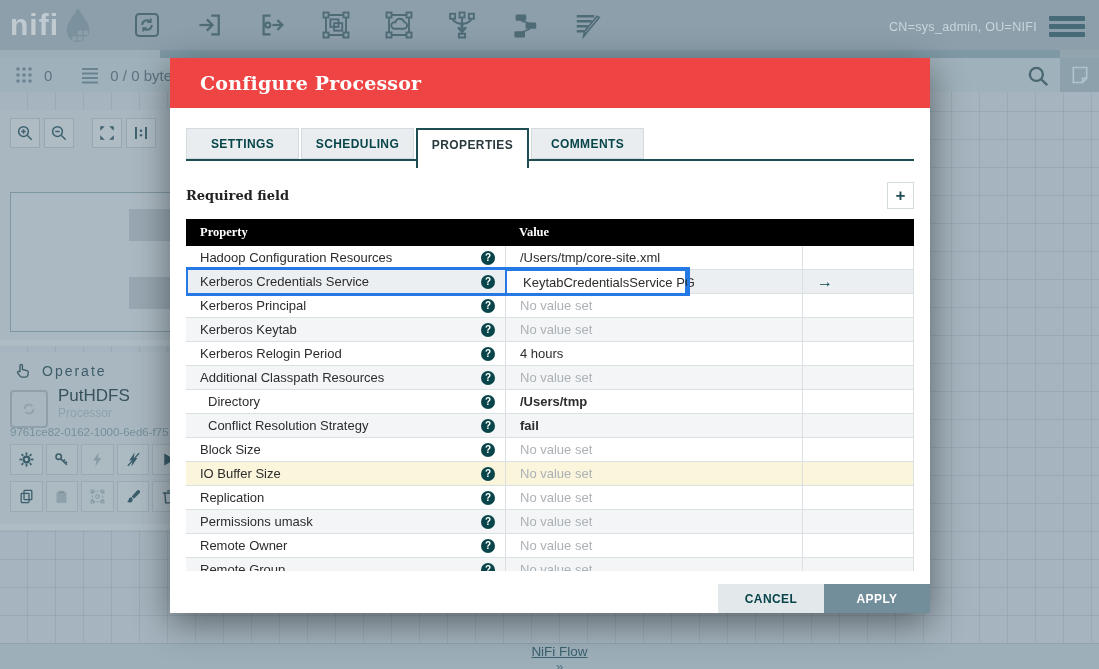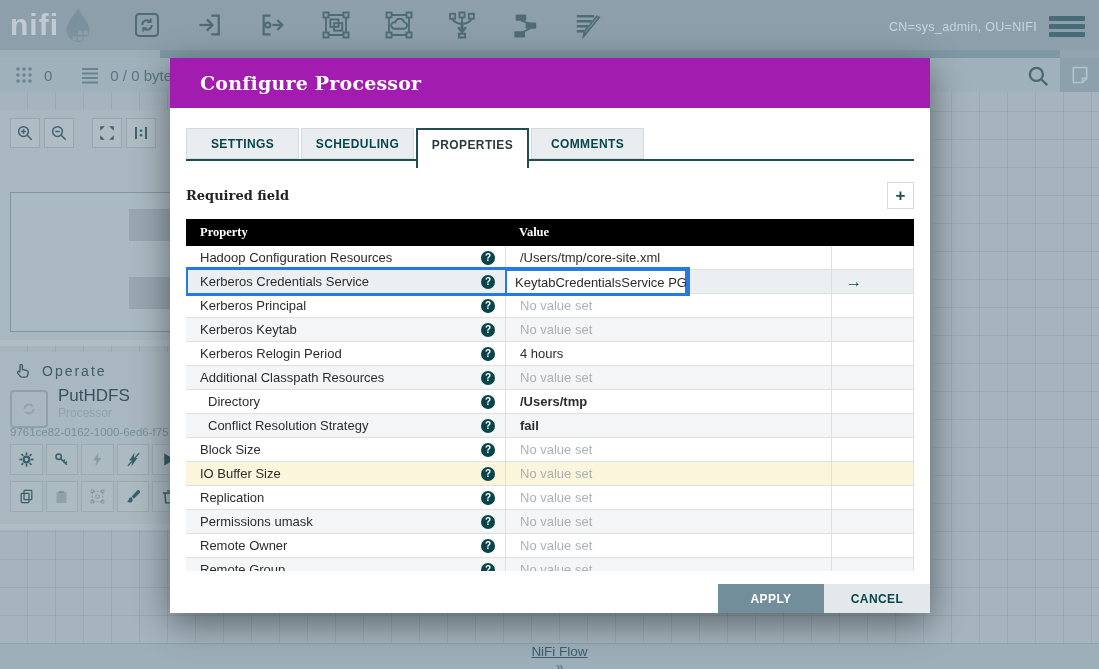--- a/index.html
+++ b/index.html
@@ -62,21 +62,21 @@
   .op-name { margin-left:48px; font-size:17px; color:#37525D; }
   .op-type { margin-left:48px; font-size:12px; color:#8EA2AC; }
   .op-id { margin-top:6px; font-size:11.5px; color:#75909B; white-space:nowrap; overflow:hidden; width:172px; }
   .op-btn-row { display:flex; gap:3px; margin-top:6px; }
   .op-btn { width:34px; height:31px; background:#ACBAC2; border:1px solid #9AAAB3; color:#3A5E6B; display:flex; align-items:center; justify-content:center; cursor:pointer; }
   .op-btn svg { width:17px; height:17px; }
   .op-btn.disabled { color:rgba(70,100,112,.35); cursor:default; }
 
   
   .modal { position:absolute; left:170px; top:58px; width:760px; height:555px; background:#FFFFFF; box-shadow:0 10px 34px rgba(0,0,0,.45); z-index:10; }
-  .modal-header { height:50px; background:#a21caf; display:flex; align-items:center; padding-left:30px; }
+  .modal-header { height:50px; background:#ef4444; display:flex; align-items:center; padding-left:30px; }
   .modal-title { font-family:"DejaVu Serif", serif; font-weight:bold; font-size:19px; color:#FDFEFE; letter-spacing:.2px; }
   .modal-body { position:relative; padding:0 16px; }
 
   .tabbar { position:relative; margin-top:20px; height:42px; }
   .tab-underline { position:absolute; left:0; right:0; top:31px; height:2px; background:#1E4D54; z-index:0; }
   .tab { position:relative; float:left; width:113px; height:31px; line-height:31px; text-align:center; background:#E9EDEF; border:1px solid #D4DBDE; margin-right:2px; font-size:12px; font-weight:bold; letter-spacing:.4px; color:#07454A; cursor:pointer; z-index:1; }
   .tab.active { height:40px; background:#FFFFFF; border:2px solid #1E4D54; border-bottom:none; color:#2B3A3F; z-index:2; }
 
   .required-row { display:flex; justify-content:space-between; align-items:center; margin:12px 0 10px 0; }
   .required-label { font-family:"DejaVu Serif", serif; font-weight:bold; font-size:13px; color:#222; }
@@ -87,28 +87,28 @@
   .th-prop { width:319px; padding-left:14px; }
   .th-val  { padding-left:14px; }
   .prow { position:relative; display:flex; height:24px; border-bottom:1px solid #DBE0E3; background:#FFF; align-items:stretch; cursor:pointer; }
   .prow.stripe { background:#F3F5F7; }
   .prow.hl { background:#ECEFF2; }
   .prow.hover { background:#FBF5DC; }
   .pcell { width:319px; display:flex; align-items:center; padding-left:14px; }
   .pname { font-size:13px; color:#2C2C2C; }
   .pname.req { font-weight:normal;margin-left:8px; }
   .qicon { margin-left:auto; margin-right:10px; width:14px; height:14px; border-radius:50%; background:#07454A; color:#FFF; font-size:10px; font-weight:bold; display:flex; align-items:center; justify-content:center; flex:none; }
-  .vcell { width:327px; border-left:1px solid #DBE0E3; border-right:1px solid #DBE0E3; display:flex; align-items:center; padding-left:14px; position:relative; }
+  .vcell { width:298px; border-left:1px solid #DBE0E3; border-right:1px solid #DBE0E3; display:flex; align-items:center; padding-left:14px; position:relative; }
   .vtext { font-size:13px; color:#2C2C2C; white-space:nowrap; }
   .vtext.unset { color:#ABB1B5; }
   .vtext.req { font-weight:bold; }
   .acell { flex:1; border-right:1px solid #DBE0E3; display:flex; align-items:center; padding-left:14px; }
   .goto-arrow { color:#07454A; font-size:16px; font-weight:bold; line-height:1; }
   .hl-frame { position:absolute; left:-1px; top:-3px; width:505px; height:29px; border:3px solid #2479E4; z-index:3; pointer-events:none; }
-  .hl-valuebox { position:absolute; left:-1px; top:-1px; height:26px; width:182px; border:2px solid #2479E4; background:#FFF; display:flex; align-items:center; padding-left:8px; z-index:2; }
+  .hl-valuebox { position:absolute; left:-1px; top:-1px; height:26px; width:182px; border:2px solid #2479E4; background:#FFF; display:flex; align-items:center; padding-left:16px; z-index:2; }
 
   .modal-footer { position:absolute; right:0; bottom:0; display:flex; }
   .btn { height:29px; min-width:106px; display:flex; align-items:center; justify-content:center; font-size:12px; font-weight:bold; letter-spacing:.4px; cursor:pointer; }
   .btn-cancel { background:#E3E8EB; color:#07454A; }
   .btn-apply { background:#728E9B; color:#FFFFFF; }
 
   svg { display:block; }
 </style>
 </head>
 <body>
@@ -568,18 +568,18 @@
               </div>
               <div class="vcell">
                 <span class="vtext unset">No value set</span>
               </div>
               <div class="acell"></div>
             </div>
           </div>
       </div>
     </div>
     <div class="modal-footer">
+      <div class="btn btn-cancel">CANCEL</div>
       <div class="btn btn-apply">APPLY</div>
-      <div class="btn btn-cancel">CANCEL</div>
     </div>
   </div>
 
 </div>
 
 </body></html>

